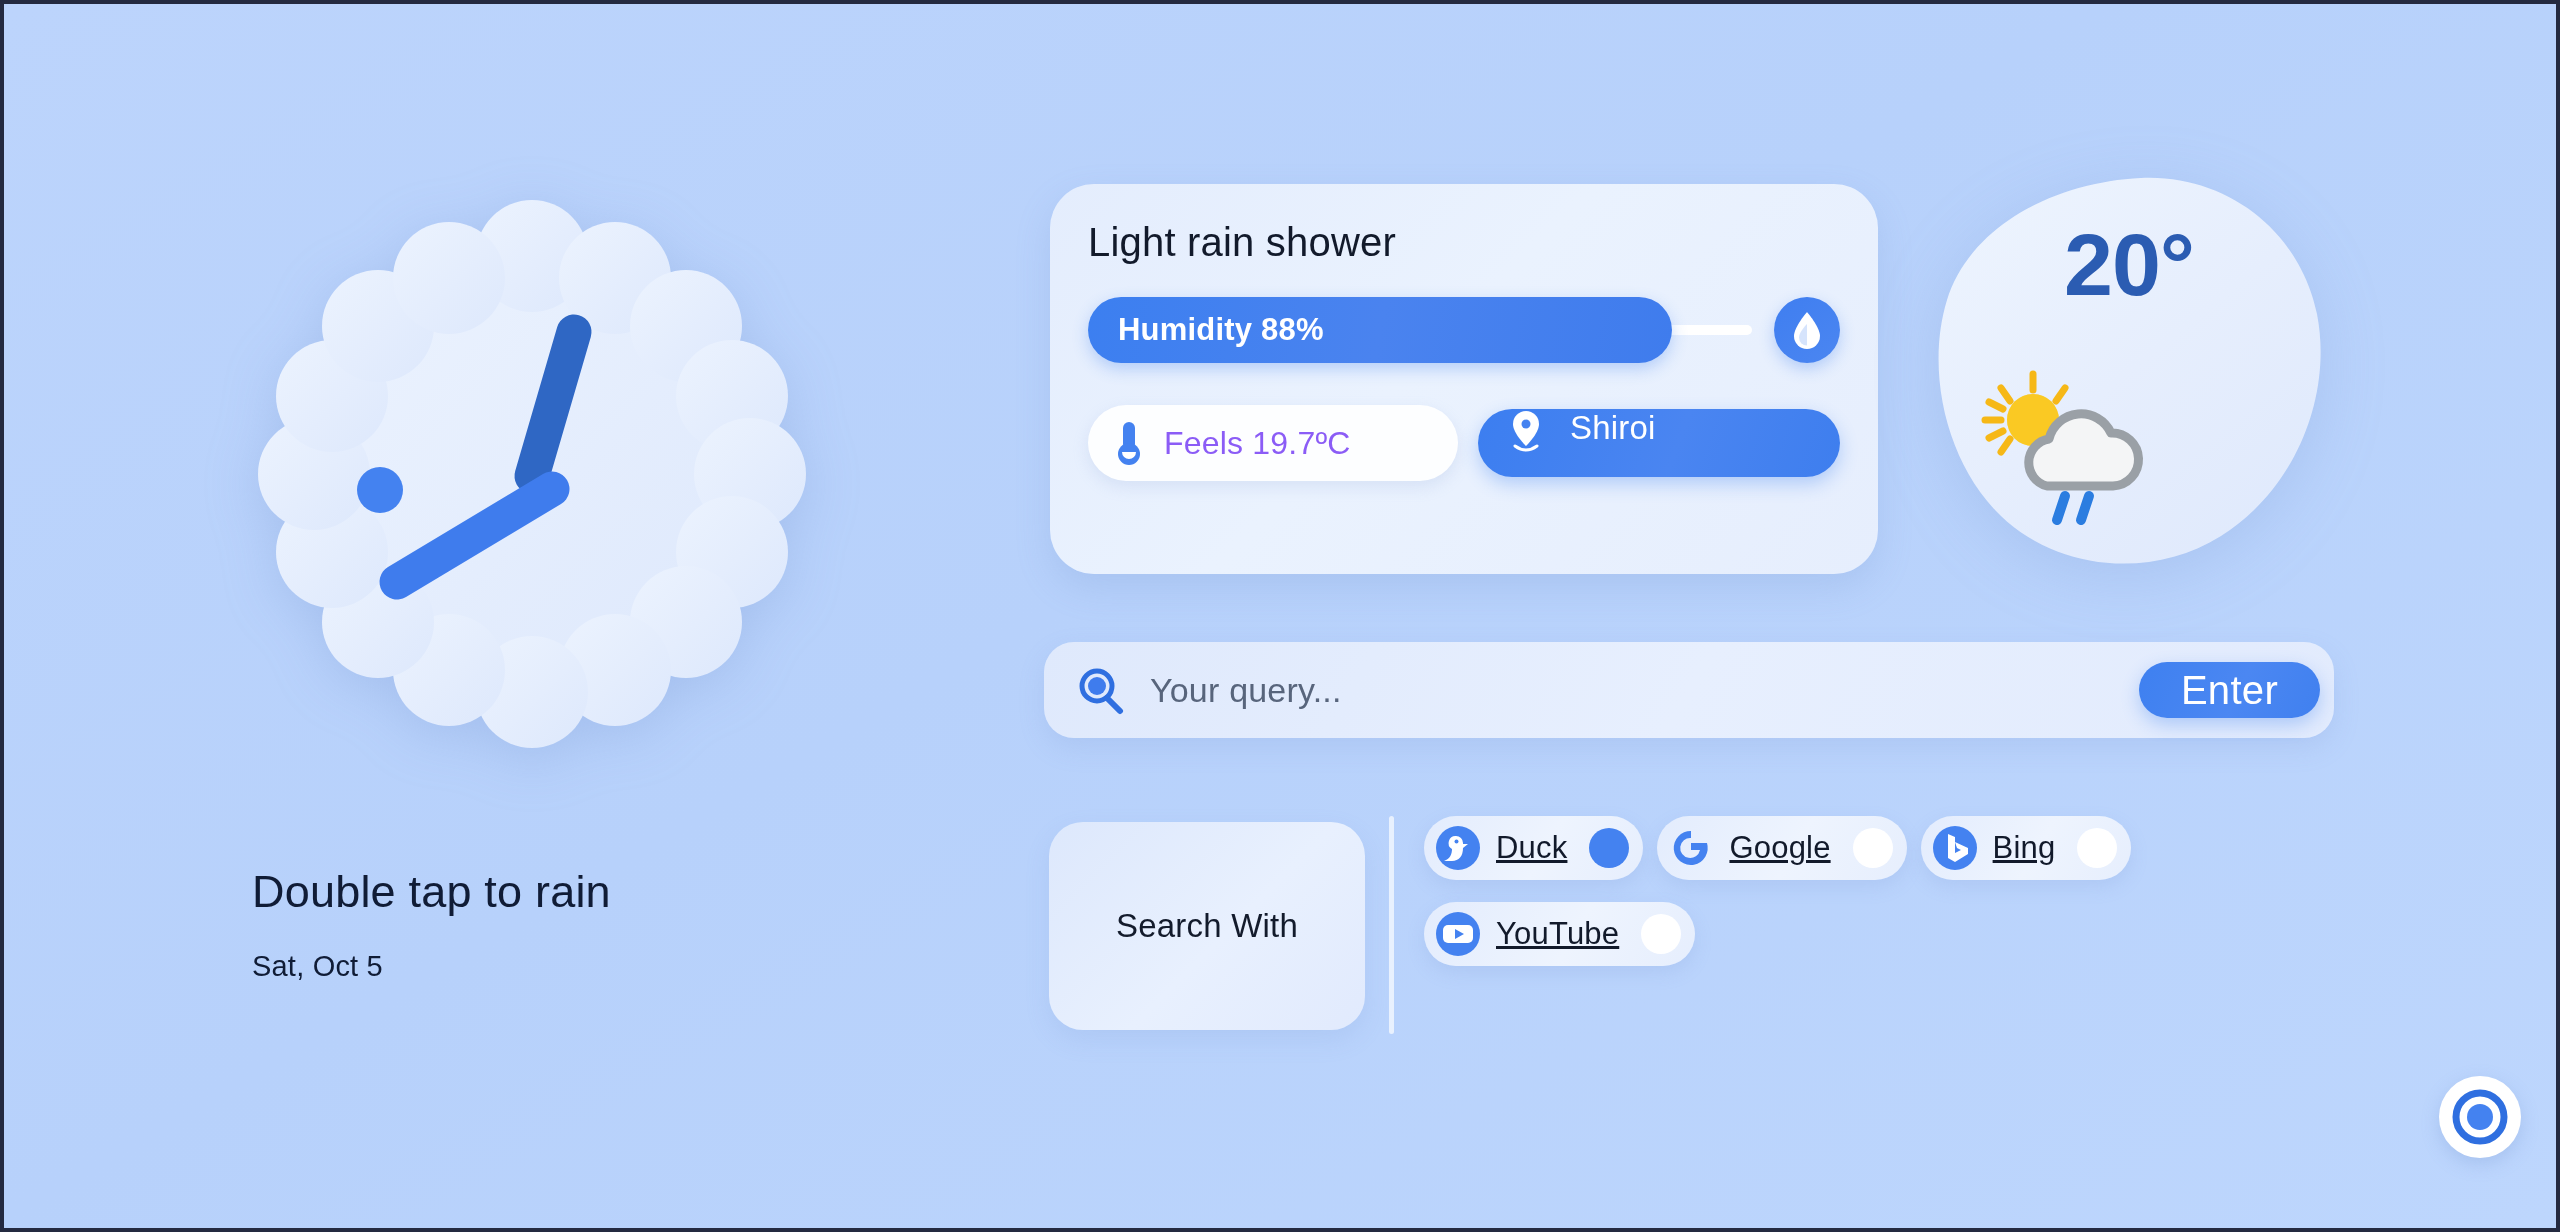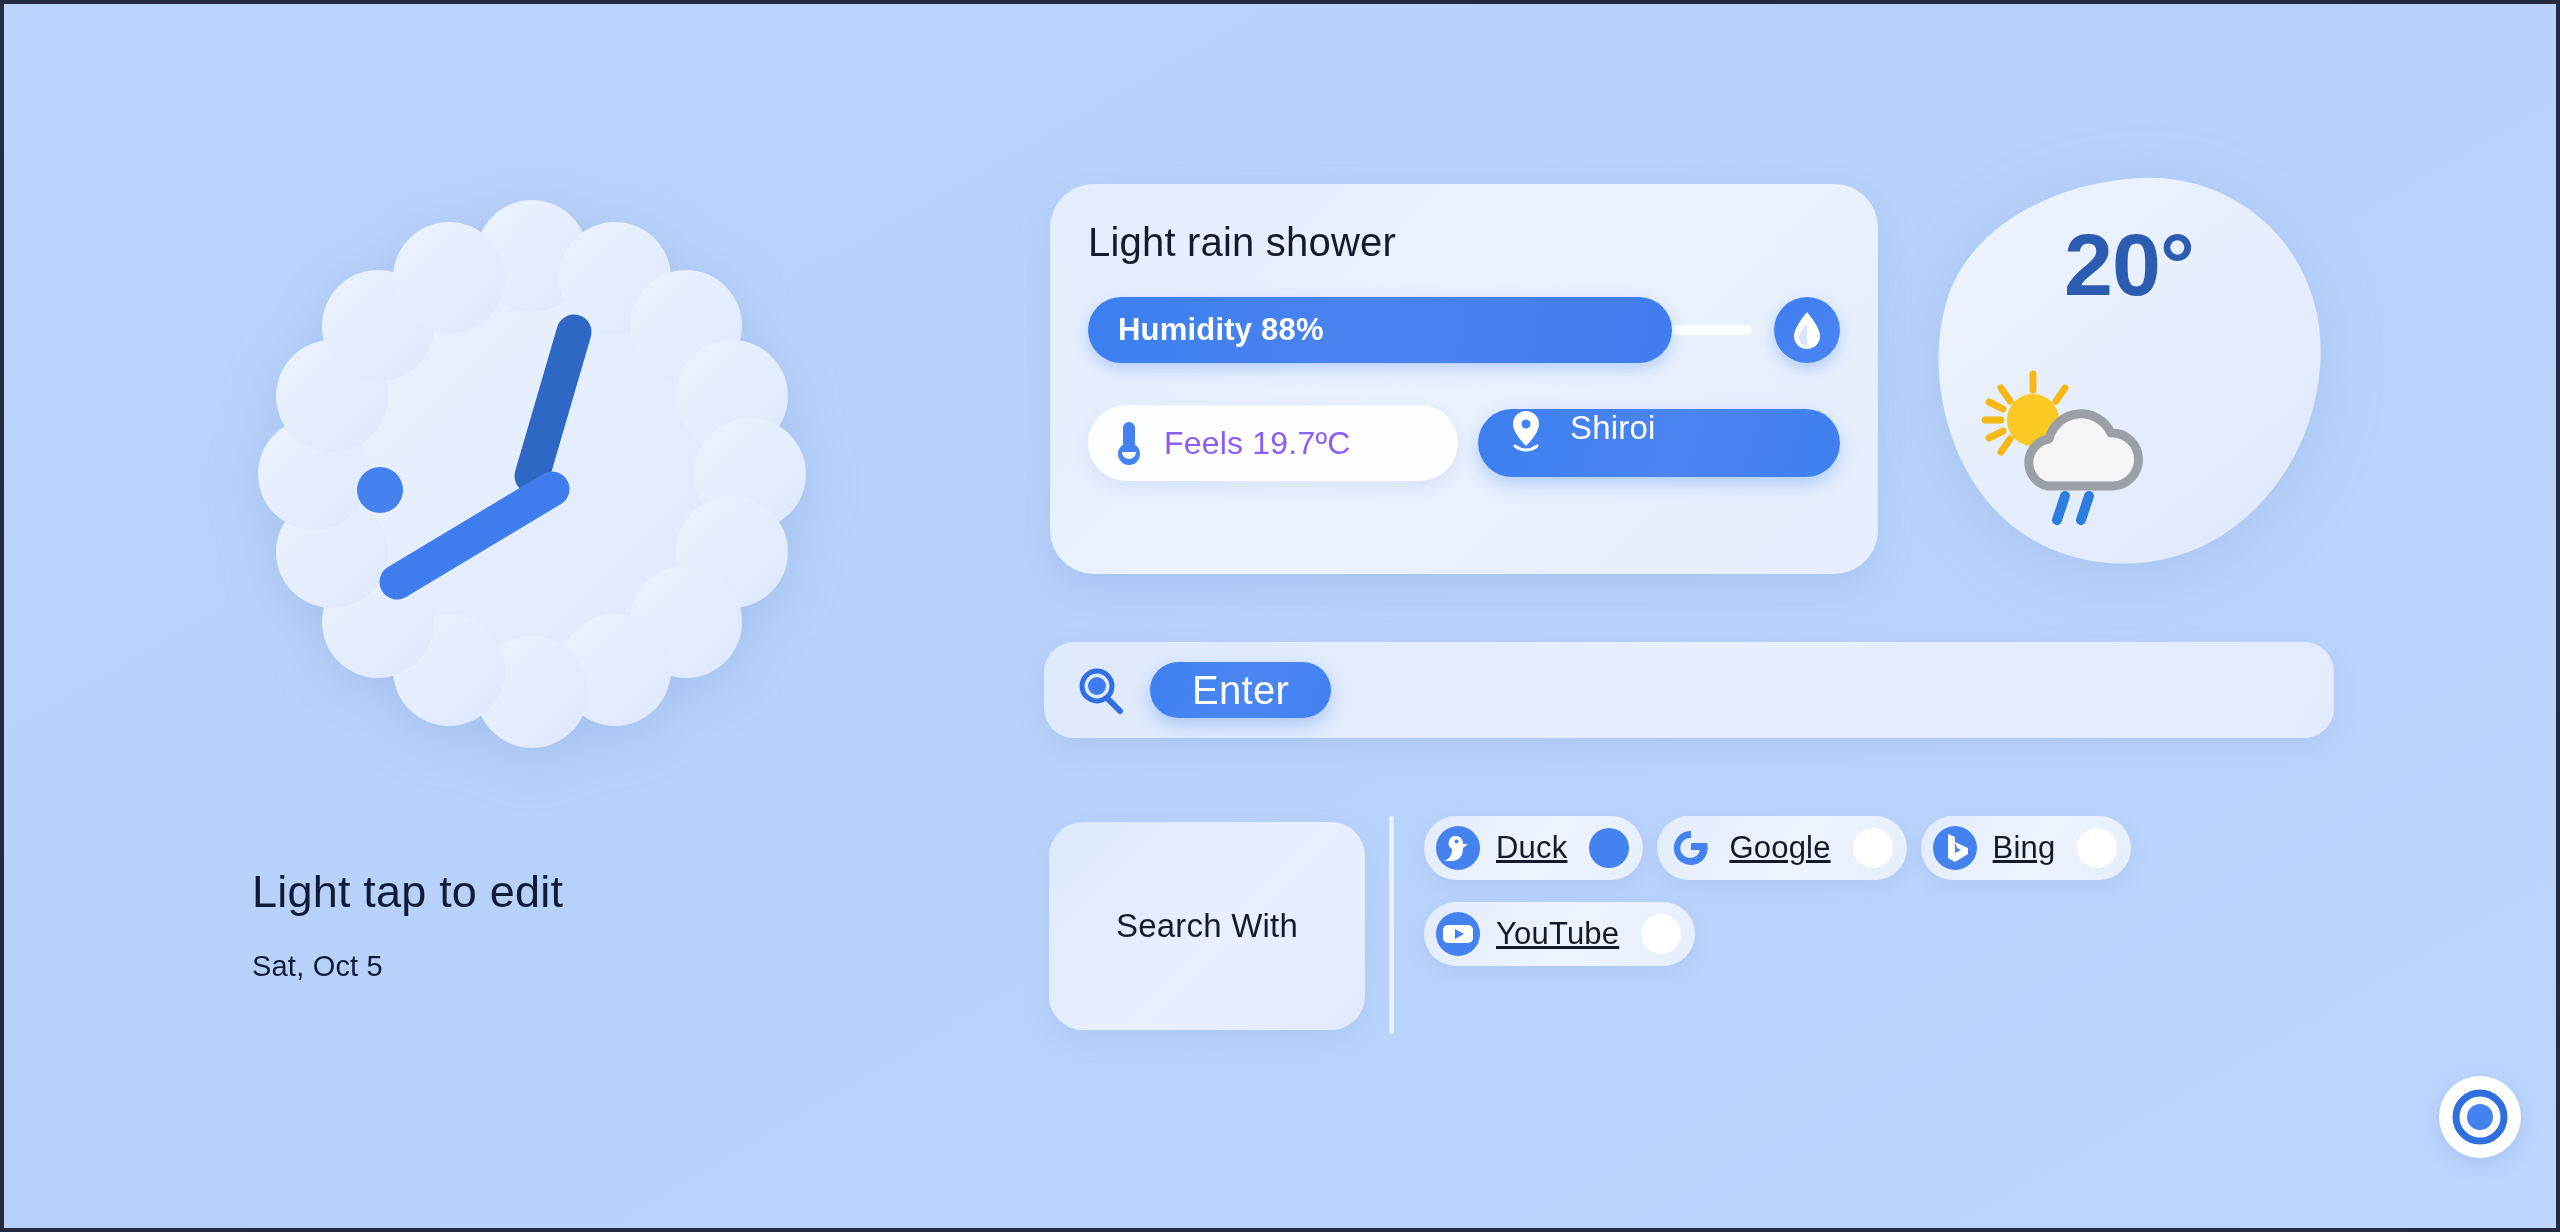--- a/index.html
+++ b/index.html
@@ -373,21 +373,21 @@
         <circle cx="148" cy="316" r="23" fill="#4482f0"></circle>
 
         <line x1="300" y1="302" x2="342" y2="158" stroke="#2f67c4" stroke-width="35" stroke-linecap="round"></line>
 
         <line x1="320" y1="315" x2="165" y2="408" stroke="#3f7ced" stroke-width="35" stroke-linecap="round"></line>
       </svg>
     </div>
   </div>
 
   <div class="clock-labels">
-    <div class="clock-edit-label">Light tap to edit</div>
+    <div class="clock-edit-label">Double tap to rain</div>
     <div class="clock-date-label">Sat, Oct 5</div>
   </div>
 
   <div class="weather-card">
     <div class="weather-title">Light rain shower</div>
 
     <div class="humidity-row">
       <div class="humidity-slider">
         <div class="humidity-track"></div>
         <div class="humidity-fill" style="width: 88%;">
@@ -460,20 +460,21 @@
   </div>
 
   <div class="search-bar">
     <span class="search-icon-wrap">
       <svg width="50" height="50" viewBox="0 0 50 50">
         <circle cx="21" cy="21" r="15" fill="none" stroke="#2f6fe0" stroke-width="5"></circle>
         <circle cx="21" cy="21" r="9" fill="#3f7ced"></circle>
         <line x1="31" y1="33" x2="44" y2="46" stroke="#2f6fe0" stroke-width="6" stroke-linecap="round"></line>
       </svg>
     </span>
+    <input class="search-input" type="text" placeholder="Your query..." style="">
     <button class="enter-button">Enter</button>
   </div>
 
   <div class="search-with-panel">
     <span class="search-with-label">Search With</span>
   </div>
 
   <div class="engines-divider"></div>
 
   <div class="engines-area">

